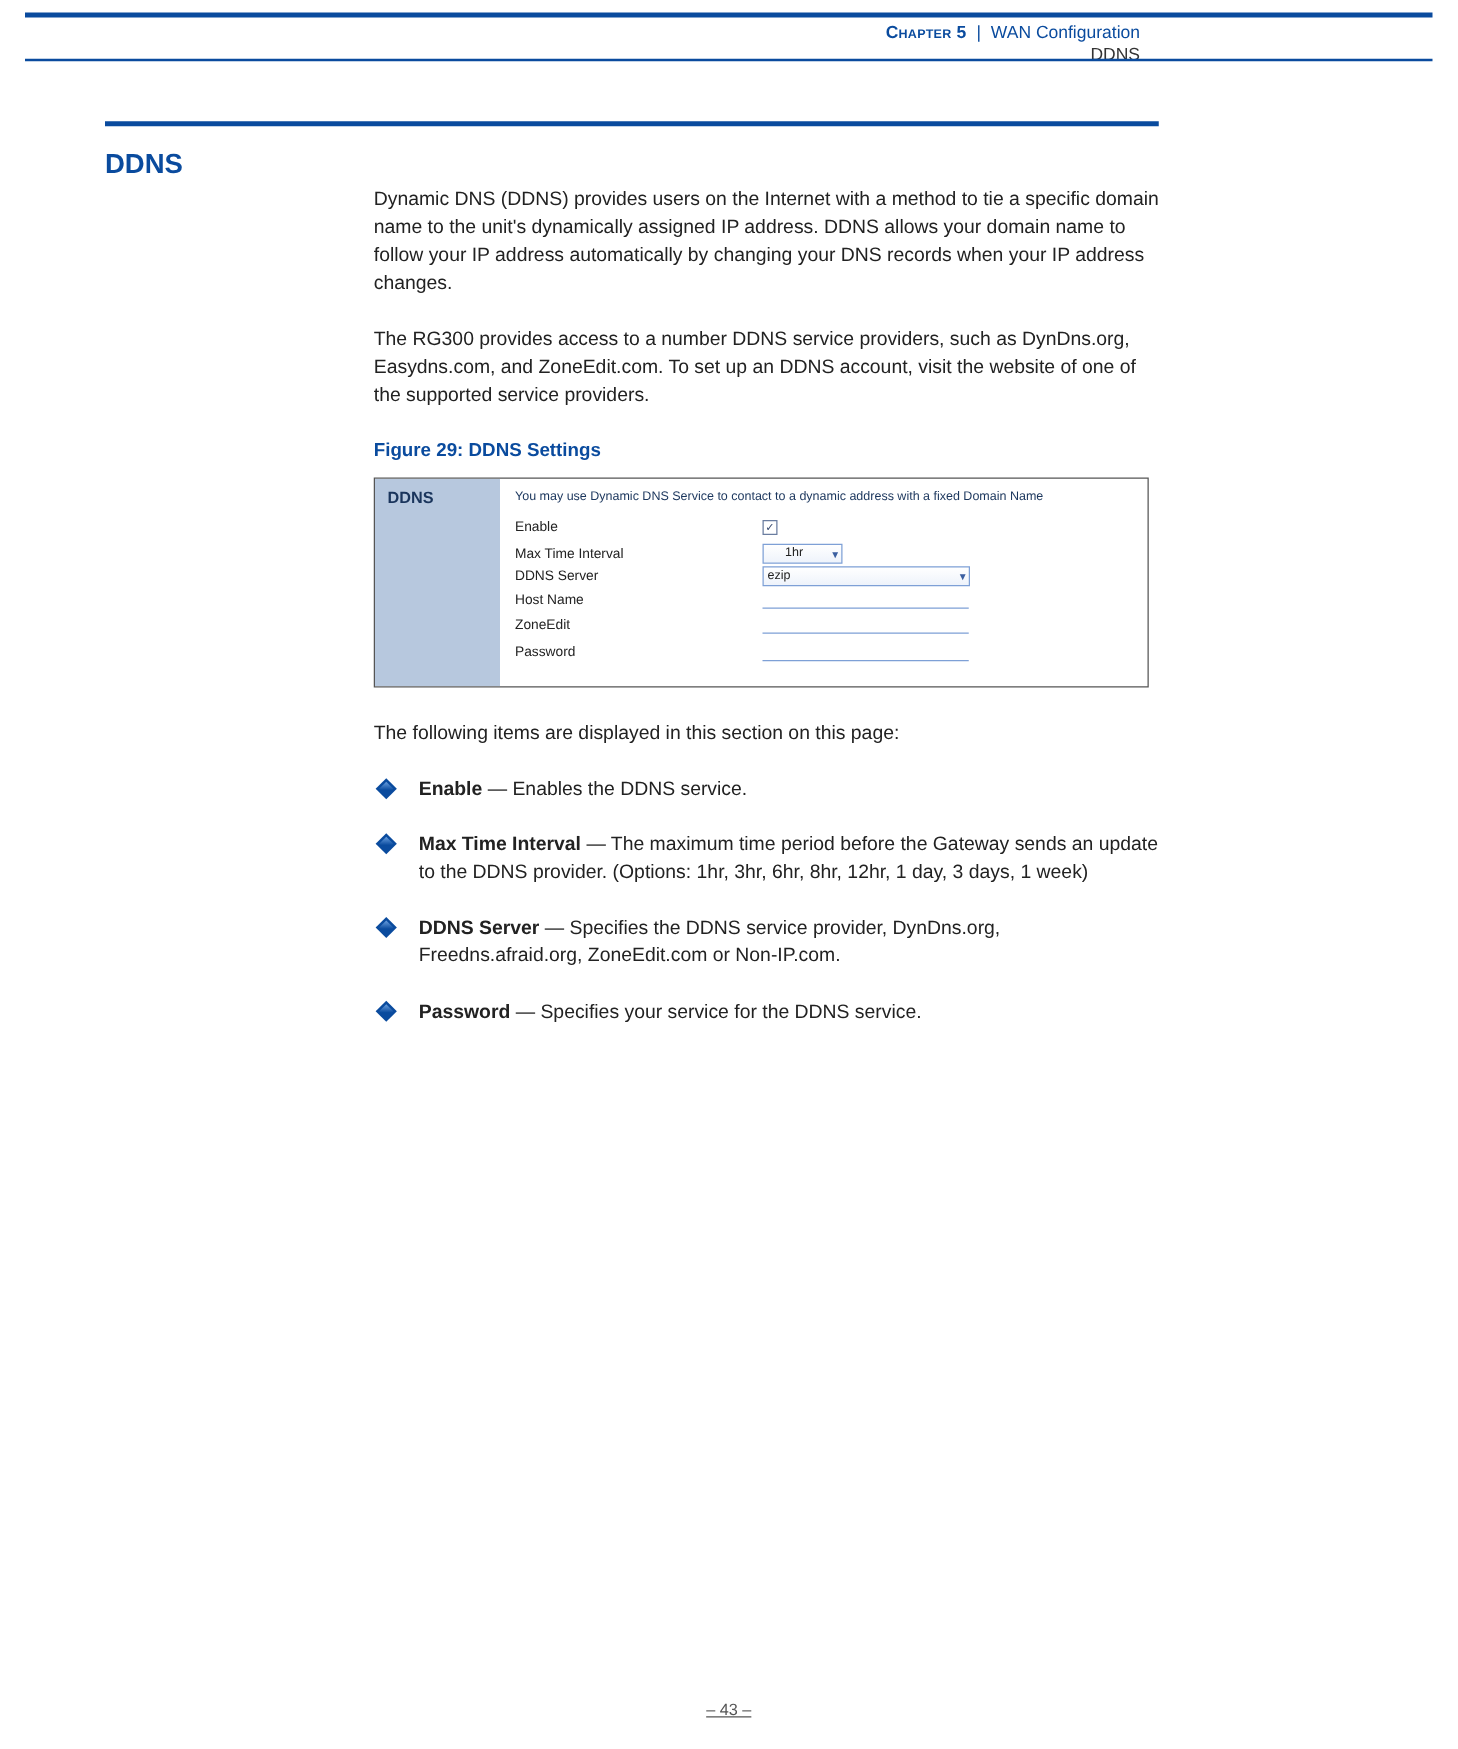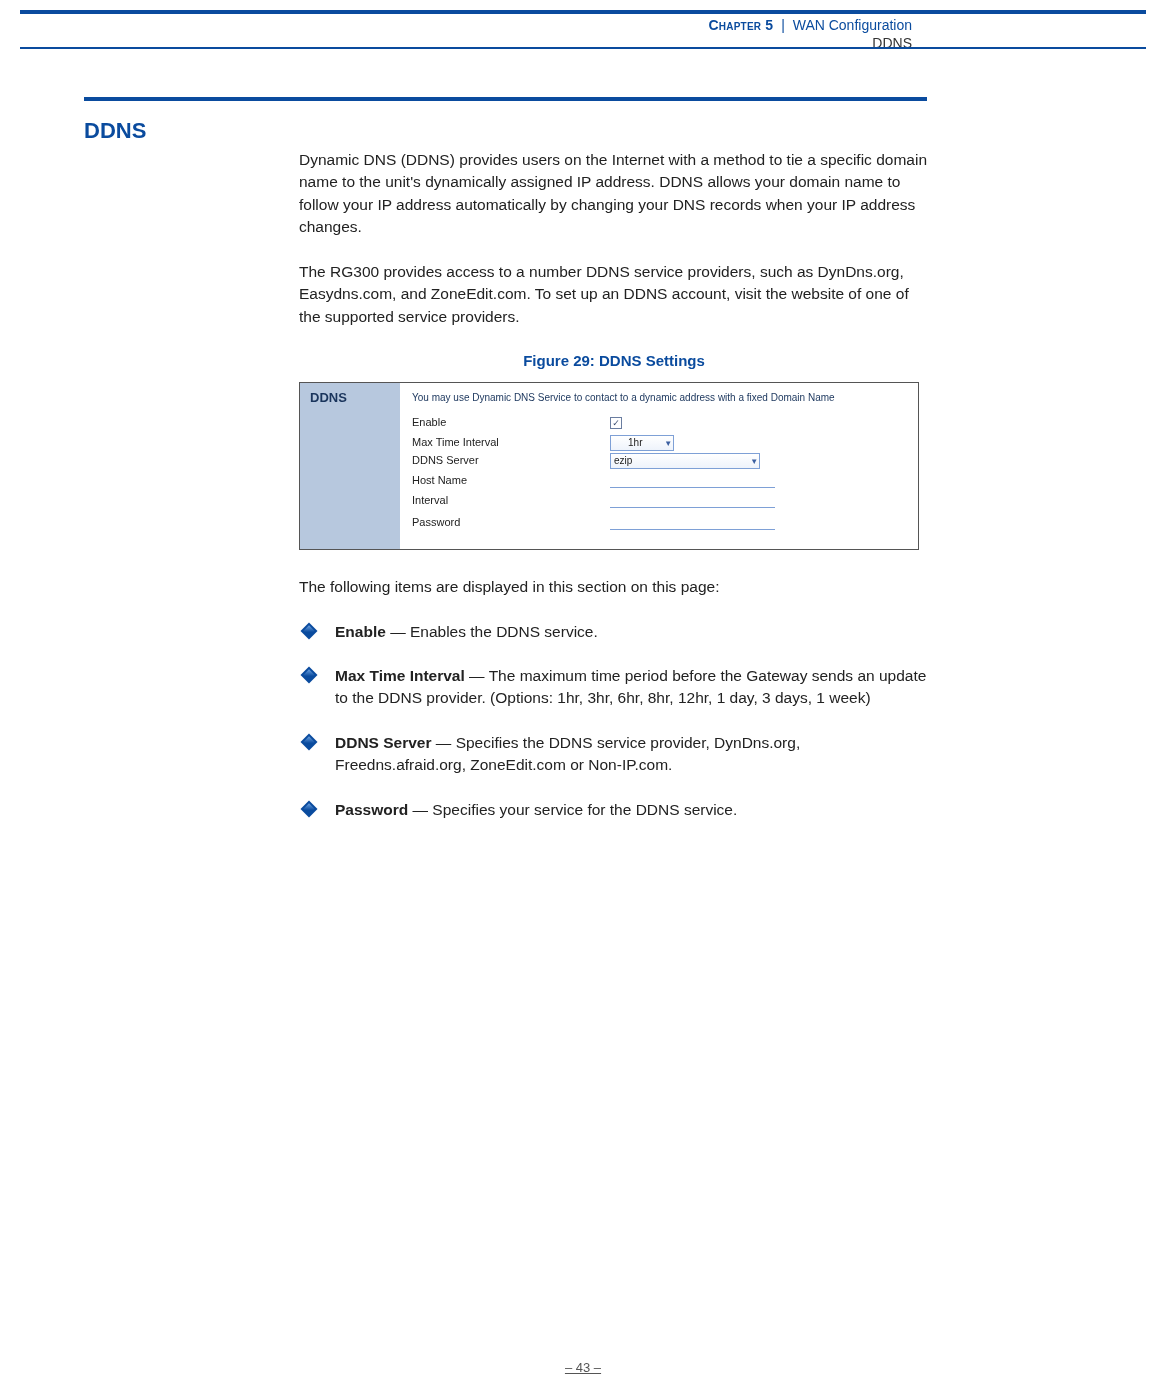--- a/index.html
+++ b/index.html
@@ -16,21 +16,21 @@
     .header-text { position: absolute; top: 17px; right: 254px; text-align: right; font-size: 14px; line-height: 1.25; }
     .chapter-line { color: #0a4b9e; }
     .chapter-strong { font-weight: bold; font-variant: small-caps; letter-spacing: .2px; }
     .chapter-sep { color: #0a4b9e; padding: 0 4px; }
     .chapter-sub { color: #0a4b9e; }
     .section-line { color: #333; text-align: right; }
     .section-rule { position: absolute; top: 97px; left: 84px; width: 843px; height: 4px; background: #0a4b9e; }
     .section-title { position: absolute; top: 118px; left: 84px; font-size: 22px; font-weight: bold; color: #0a4b9e; }
     .body-col { position: absolute; top: 149px; left: 299px; width: 630px; font-size: 15.5px; line-height: 1.45; color: #222; }
     .body-col p { margin-bottom: 22px; }
-    .fig-cap { font-weight: bold; color: #0a4b9e; font-size: 15px; margin-bottom: 10px; text-align: center; }
+    .fig-cap { font-weight: bold; color: #0a4b9e; font-size: 15px; margin-bottom: 10px; }
     .figure-box { border: 1px solid #555; width: 620px; height: 168px; background: #fff; margin-bottom: 26px; position: relative; overflow: hidden; }
     .fig-sidebar { position: absolute; top: 0; left: 0; bottom: 0; width: 100px; background: #b7c8de; }
     .fig-sidebar-title { position: absolute; top: 6px; left: 10px; font-weight: bold; font-size: 13px; color: #1a355c; font-family: Arial, sans-serif; }
     .fig-content { position: absolute; left: 100px; top: 0; right: 0; bottom: 0; font-family: Arial, sans-serif; }
     .fig-desc { position: absolute; top: 8px; left: 12px; font-size: 10px; color: #1a355c; }
     .fig-row { position: absolute; left: 12px; font-size: 11px; color: #222; }
     .fig-label { display: inline-block; width: 195px; }
     .fig-check { display:inline-block; width:12px; height:12px; border:1px solid #6a7da0; vertical-align:middle; font-size:9px; text-align:center; line-height:10px; color:#3a4c70;}
     .fig-select { display:inline-block; border:1px solid #7ea0d6; background:linear-gradient(#fff,#eef3fb); height:16px; font-size:10px; padding:0 3px; position:relative; vertical-align:middle;}
     .fig-select .arrow{ position:absolute; right:1px; top:2px; font-size:8px; color:#3b5fa0;}
@@ -89,33 +89,33 @@
       <div class="fig-row" style="top:52px;">
         <span class="fig-label">Max Time Interval</span>
         <span class="fig-select" style="width:64px;padding-left:17px;">
           <span>1hr</span>
           <span class="arrow">▼</span>
         </span>
       </div>
 
       <div class="fig-row" style="top:70px;">
         <span class="fig-label">DDNS Server</span>
-        <span class="fig-select" style="width:150px;">
+        <span class="fig-select" style="width:166px;">
           <span>ezip</span>
           <span class="arrow">▼</span>
         </span>
       </div>
 
       <div class="fig-row" style="top:90px;">
         <span class="fig-label">Host Name</span>
         <span class="fig-input"></span>
       </div>
 
       <div class="fig-row" style="top:110px;">
-        <span class="fig-label">Interval</span>
+        <span class="fig-label">ZoneEdit</span>
         <span class="fig-input"></span>
       </div>
 
       <div class="fig-row" style="top:132px;">
         <span class="fig-label">Password</span>
         <span class="fig-input"></span>
       </div>
     </div>
   </div>
 

